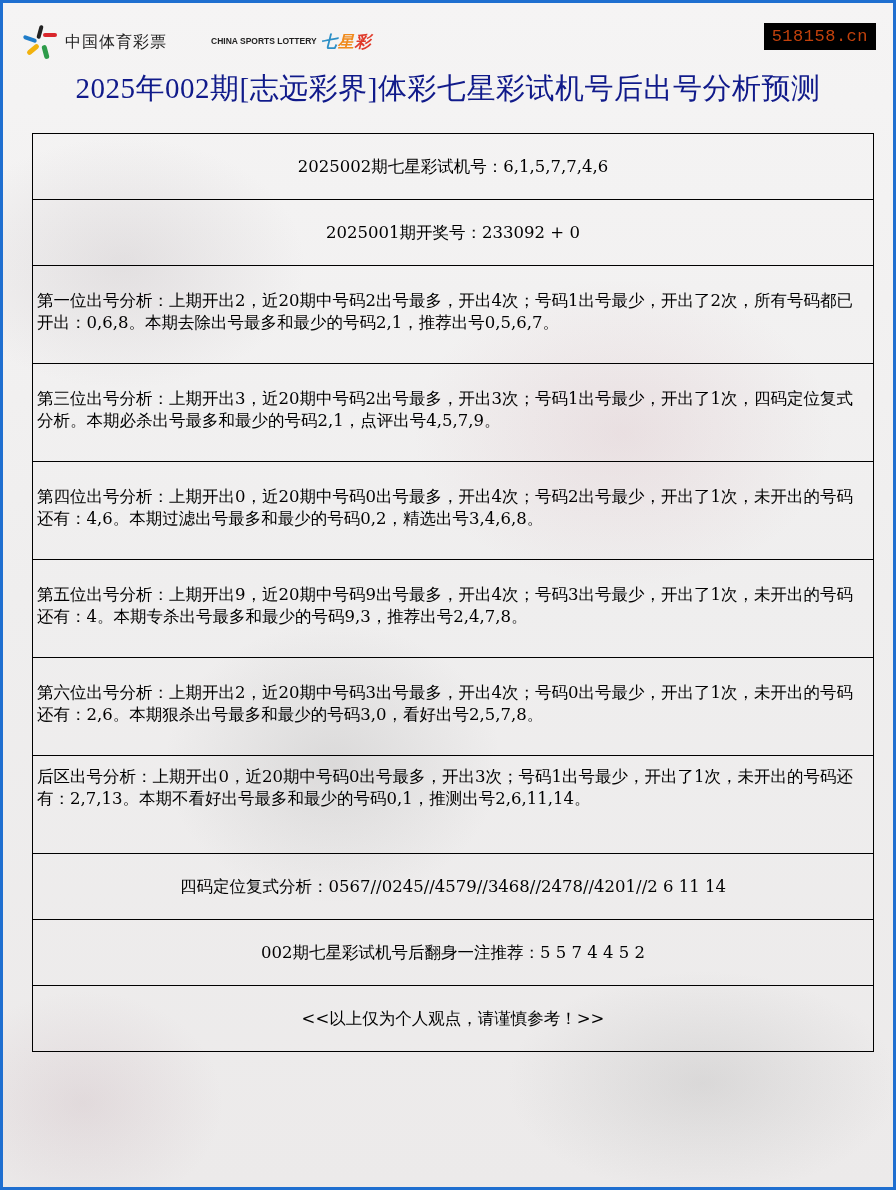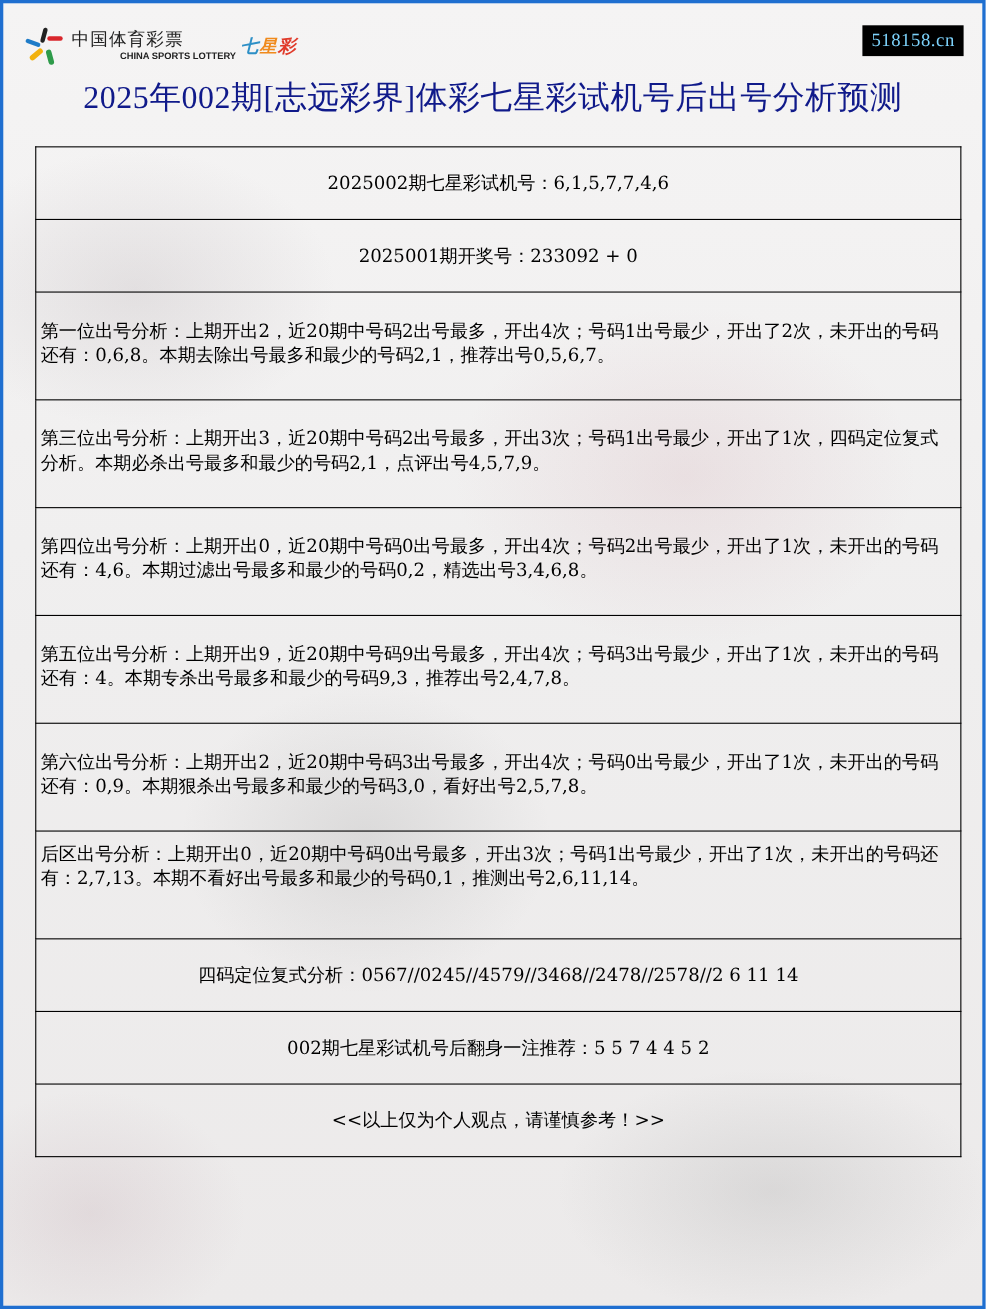--- a/index.html
+++ b/index.html
@@ -24,34 +24,34 @@
     position: absolute; left: 18px; top: 18px;
     display: flex; align-items: center; height: 42px;
   }
   .logo-mark { width: 38px; height: 38px; position: relative; }
   .logo-mark span { position: absolute; border-radius: 3px; }
   .lm1 { left: 17px; top: 2px; width: 4px; height: 14px; background: #222; transform: rotate(15deg); }
   .lm2 { left: 22px; top: 10px; width: 14px; height: 4px; background: #d9262c; }
   .lm3 { left: 2px; top: 14px; width: 14px; height: 4px; background: #1f7cc8; transform: rotate(20deg); }
   .lm4 { left: 5px; top: 24px; width: 14px; height: 5px; background: #f2b20e; transform: rotate(-40deg); }
   .lm5 { left: 22px; top: 22px; width: 5px; height: 14px; background: #2e9b4a; transform: rotate(-15deg); }
-  .logo-text { margin-left: 6px; display: flex; flex-direction: column; line-height: 1; }
+  .logo-text { margin-left: 6px; display: flex; flex-direction: row; line-height: 1; }
   .logo-cn { font-family: "DejaVu Sans", sans-serif; font-size: 16px; color: #222; letter-spacing: 1px; }
   .logo-en { font-family: "Liberation Sans", sans-serif; font-size: 8.5px; font-weight: bold; color: #222; margin-top: 3px; padding-left: 44px; }
   .logo-game {
     margin-left: 4px; font-family: "DejaVu Sans", sans-serif; font-weight: bold; font-size: 16px;
     font-style: italic; letter-spacing: 1px;
   }
   .logo-game .g1 { color: #2c8fc6; }
   .logo-game .g2 { color: #f08a1c; }
   .logo-game .g3 { color: #e03a2a; }
   .site-badge {
     position: absolute; right: 17px; top: 20px;
-    background: #000; color: #7dd3fc;
-    font-family: Liberation Serif, serif; font-size: 17px;
+    background: #000; color: #c2410c;
+    font-family: Liberation Mono, monospace; font-size: 17px;
     padding: 4px 8px; letter-spacing: 0.5px;
   }
   .page-title {
     position: absolute; left: 0; right: 0; top: 66px;
     text-align: center; color: #101a8a;
     font-size: 29px; letter-spacing: 0.5px;
     font-family: Liberation Serif, serif;
   }
   .analysis-table {
     position: absolute; left: 29px; top: 130px;
@@ -96,39 +96,39 @@
 
   <table class="analysis-table">
     <tbody>
       <tr class="row-center">
         <td>2025002期七星彩试机号：6,1,5,7,7,4,6</td>
       </tr>
       <tr class="row-center">
         <td>2025001期开奖号：233092 + 0</td>
       </tr>
       <tr class="row-left">
-        <td>第一位出号分析：上期开出2，近20期中号码2出号最多，开出4次；号码1出号最少，开出了2次，未开出的号码还有：0,6,8。本期去除出号最多和最少的号码2,1，推荐出号0,5,6,7。</td>
+        <td>第一位出号分析：上期开出2，近20期中号码2出号最多，开出4次；号码1出号最少，开出了2次，所有号码都已开出：0,6,8。本期去除出号最多和最少的号码2,1，推荐出号0,5,6,7。</td>
       </tr>
       <tr class="row-left">
         <td>第三位出号分析：上期开出3，近20期中号码2出号最多，开出3次；号码1出号最少，开出了1次，四码定位复式分析。本期必杀出号最多和最少的号码2,1，点评出号4,5,7,9。</td>
       </tr>
       <tr class="row-left">
         <td>第四位出号分析：上期开出0，近20期中号码0出号最多，开出4次；号码2出号最少，开出了1次，未开出的号码还有：4,6。本期过滤出号最多和最少的号码0,2，精选出号3,4,6,8。</td>
       </tr>
       <tr class="row-left">
         <td>第五位出号分析：上期开出9，近20期中号码9出号最多，开出4次；号码3出号最少，开出了1次，未开出的号码还有：4。本期专杀出号最多和最少的号码9,3，推荐出号2,4,7,8。</td>
       </tr>
       <tr class="row-left">
-        <td>第六位出号分析：上期开出2，近20期中号码3出号最多，开出4次；号码0出号最少，开出了1次，未开出的号码还有：0,9。本期狠杀出号最多和最少的号码3,0，看好出号2,5,7,8。</td>
+        <td>第六位出号分析：上期开出2，近20期中号码3出号最多，开出4次；号码0出号最少，开出了1次，未开出的号码还有：2,6。本期狠杀出号最多和最少的号码3,0，看好出号2,5,7,8。</td>
       </tr>
       <tr class="row-left tall">
         <td>后区出号分析：上期开出0，近20期中号码0出号最多，开出3次；号码1出号最少，开出了1次，未开出的号码还有：2,7,13。本期不看好出号最多和最少的号码0,1，推测出号2,6,11,14。</td>
       </tr>
       <tr class="row-center">
-        <td>四码定位复式分析：0567//0245//4579//3468//2478//2578//2 6 11 14</td>
+        <td>四码定位复式分析：0567//0245//4579//3468//2478//4201//2 6 11 14</td>
       </tr>
       <tr class="row-center">
         <td>002期七星彩试机号后翻身一注推荐：5 5 7 4 4 5 2</td>
       </tr>
       <tr class="row-center">
         <td>&lt;&lt;以上仅为个人观点，请谨慎参考！&gt;&gt;</td>
       </tr>
     </tbody>
   </table>
 

